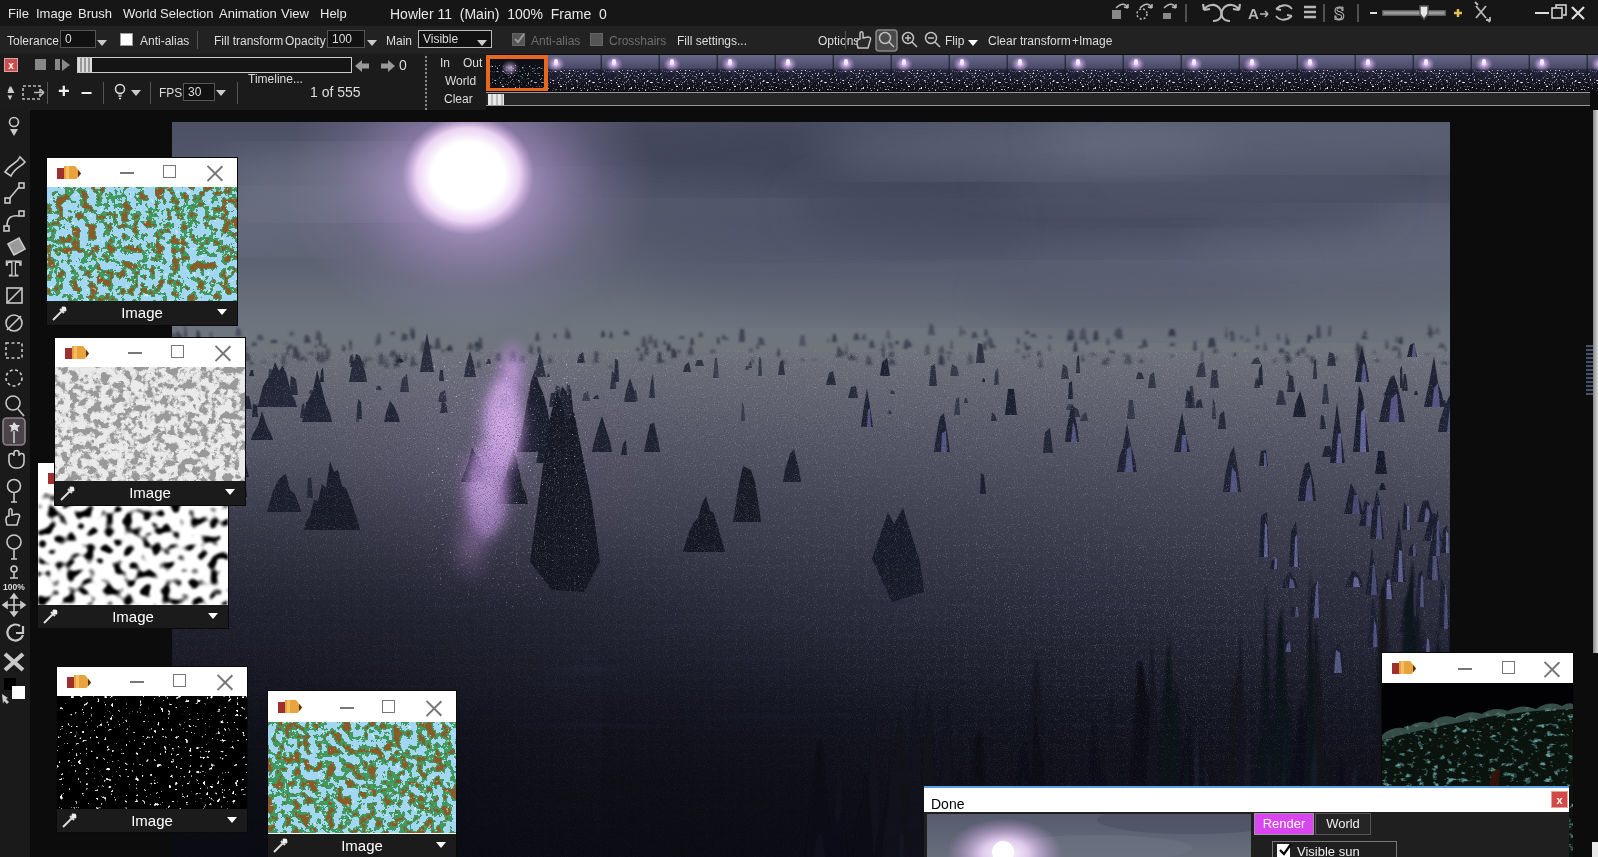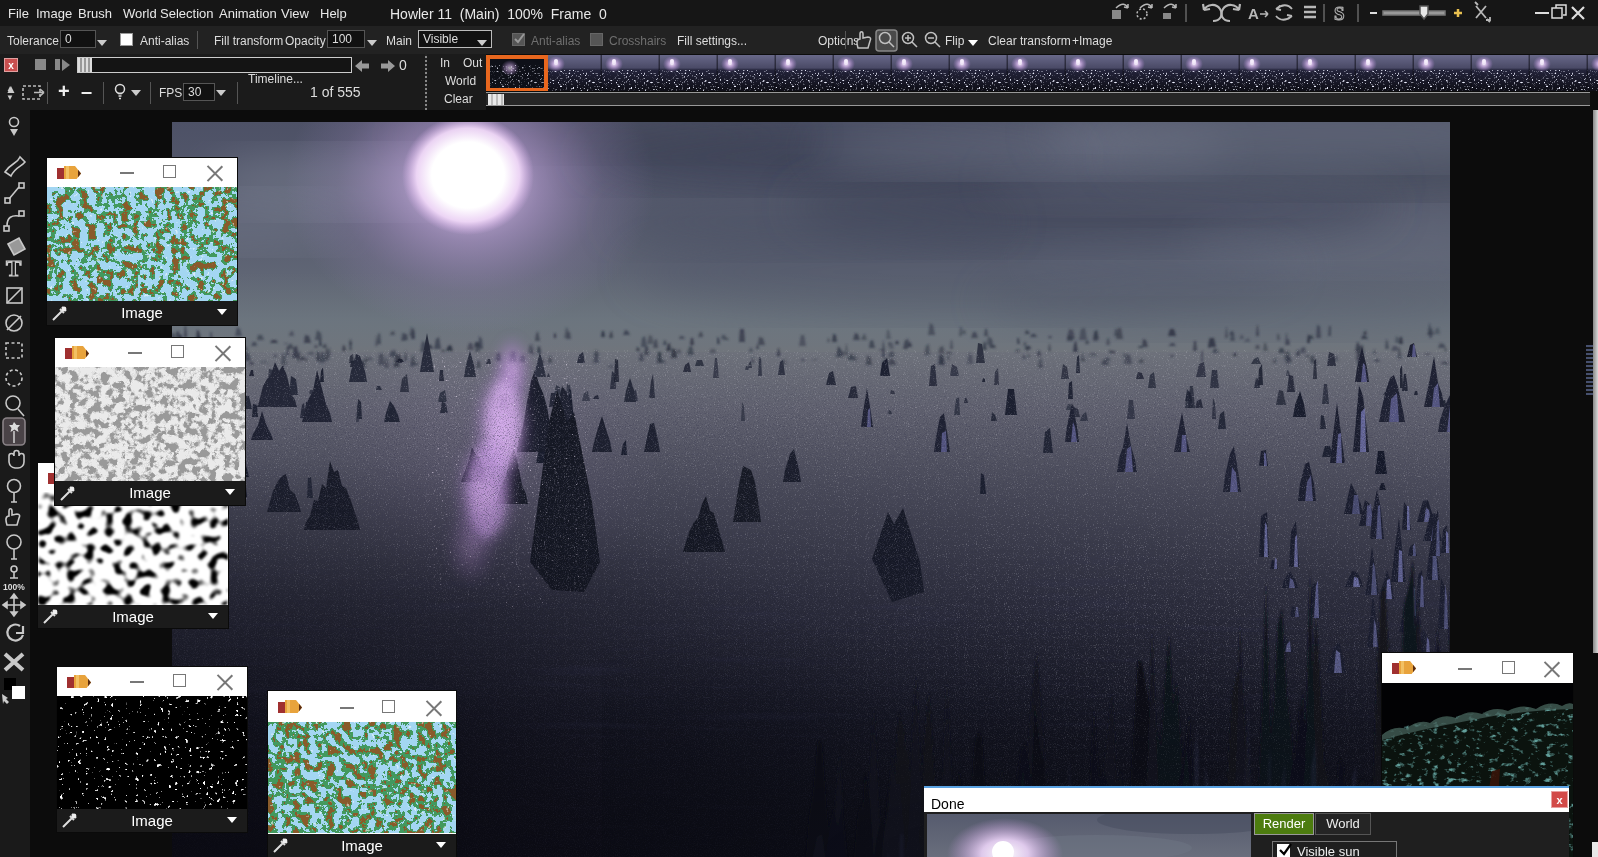--- a/index.html
+++ b/index.html
@@ -1210,21 +1210,21 @@
             <stop offset="0.4" stop-color="#ecd4f8" stop-opacity="0.9"></stop>
             <stop offset="1" stop-color="#c89ae0" stop-opacity="0"></stop>
         </radialGradient>
       </defs>
       <rect width="324" height="45" fill="url(#pvsky)"></rect>
       <ellipse cx="265" cy="6" rx="95" ry="14" fill="#454b5e" opacity="0.5"></ellipse>
       <ellipse cx="170" cy="34" rx="95" ry="13" fill="#6e7584" opacity="0.55"></ellipse>
       <ellipse cx="78" cy="40" rx="58" ry="36" fill="url(#pvsun)"></ellipse>
       <circle cx="76" cy="38" r="11" fill="#fff"></circle>
     </svg>
-    <div class="abs" style="left:330px;top:25px;width:60px;height:22px;background:#4d7c0f;border:1px solid #999;color:#fff;font-size:13px;text-align:center;line-height:20px">Render</div>
+    <div class="abs" style="left:330px;top:25px;width:60px;height:22px;background:#d946ef;border:1px solid #999;color:#fff;font-size:13px;text-align:center;line-height:20px">Render</div>
     <div class="abs" style="left:391px;top:25px;width:56px;height:22px;background:#252525;border:1px solid #555;color:#eee;font-size:13px;text-align:center;line-height:20px">World</div>
     <div class="abs" style="left:348px;top:53px;width:125px;height:18px;border:1px solid #777;border-bottom:none">
       <div class="abs" style="left:4px;top:2px;width:13px;height:13px;background:#fff"></div>
       <svg class="abs" style="left:4px;top:0px" width="17" height="17">
           <path d="M3 8 L7 12 L14 2" stroke="#000" stroke-width="2.2" fill="none"></path>
         </svg>
       <span class="abs" style="left:24px;top:2px;color:#eee;font-size:13px">Visible sun</span>
     </div>
   </div>
 

